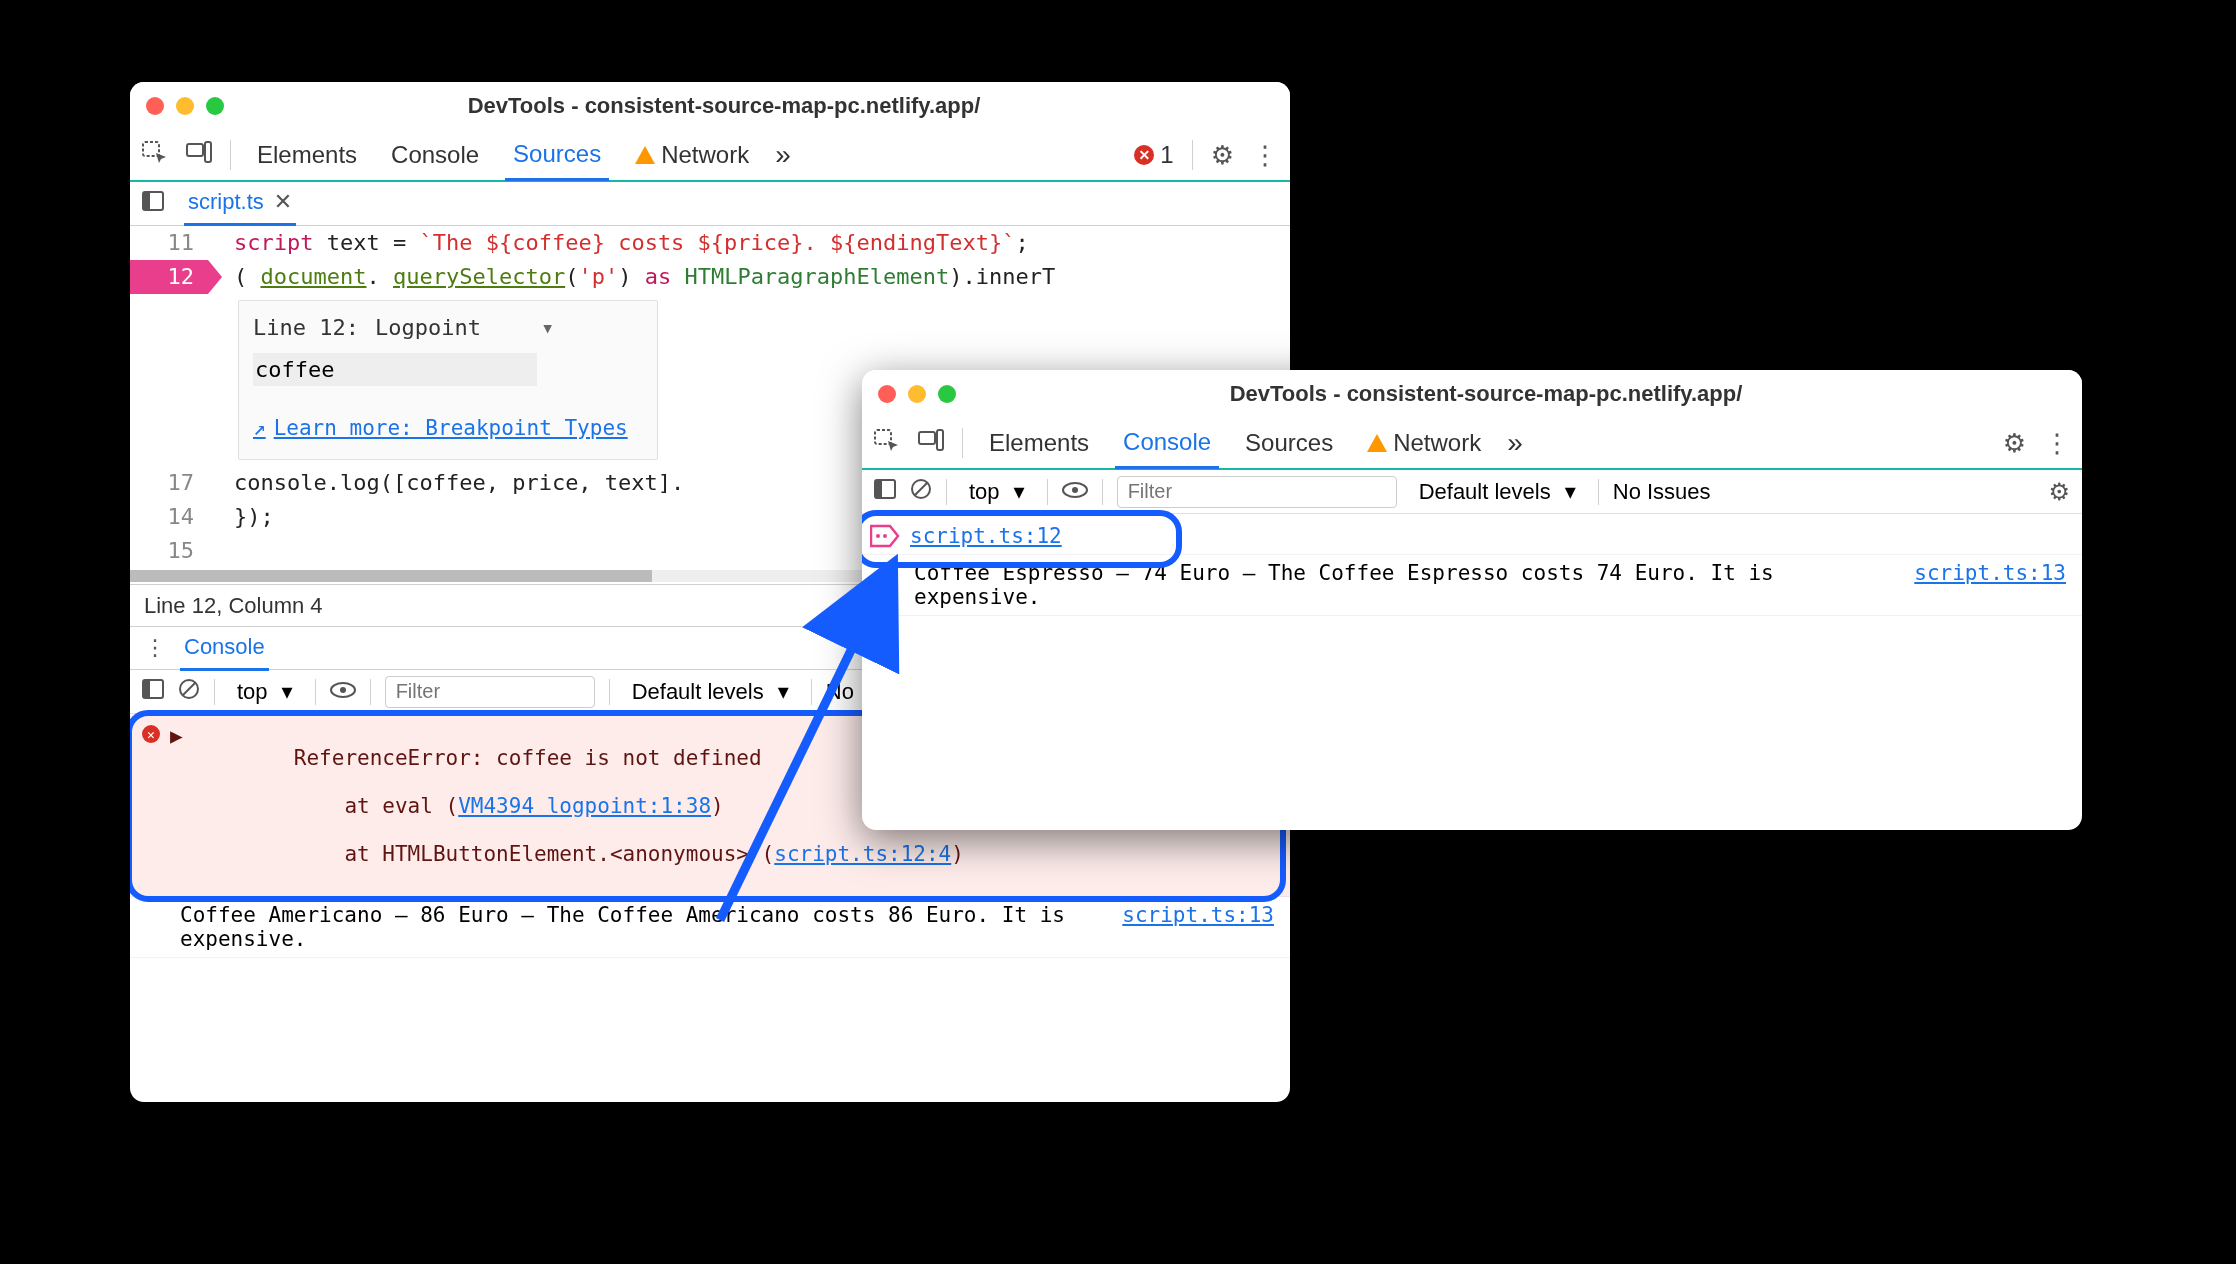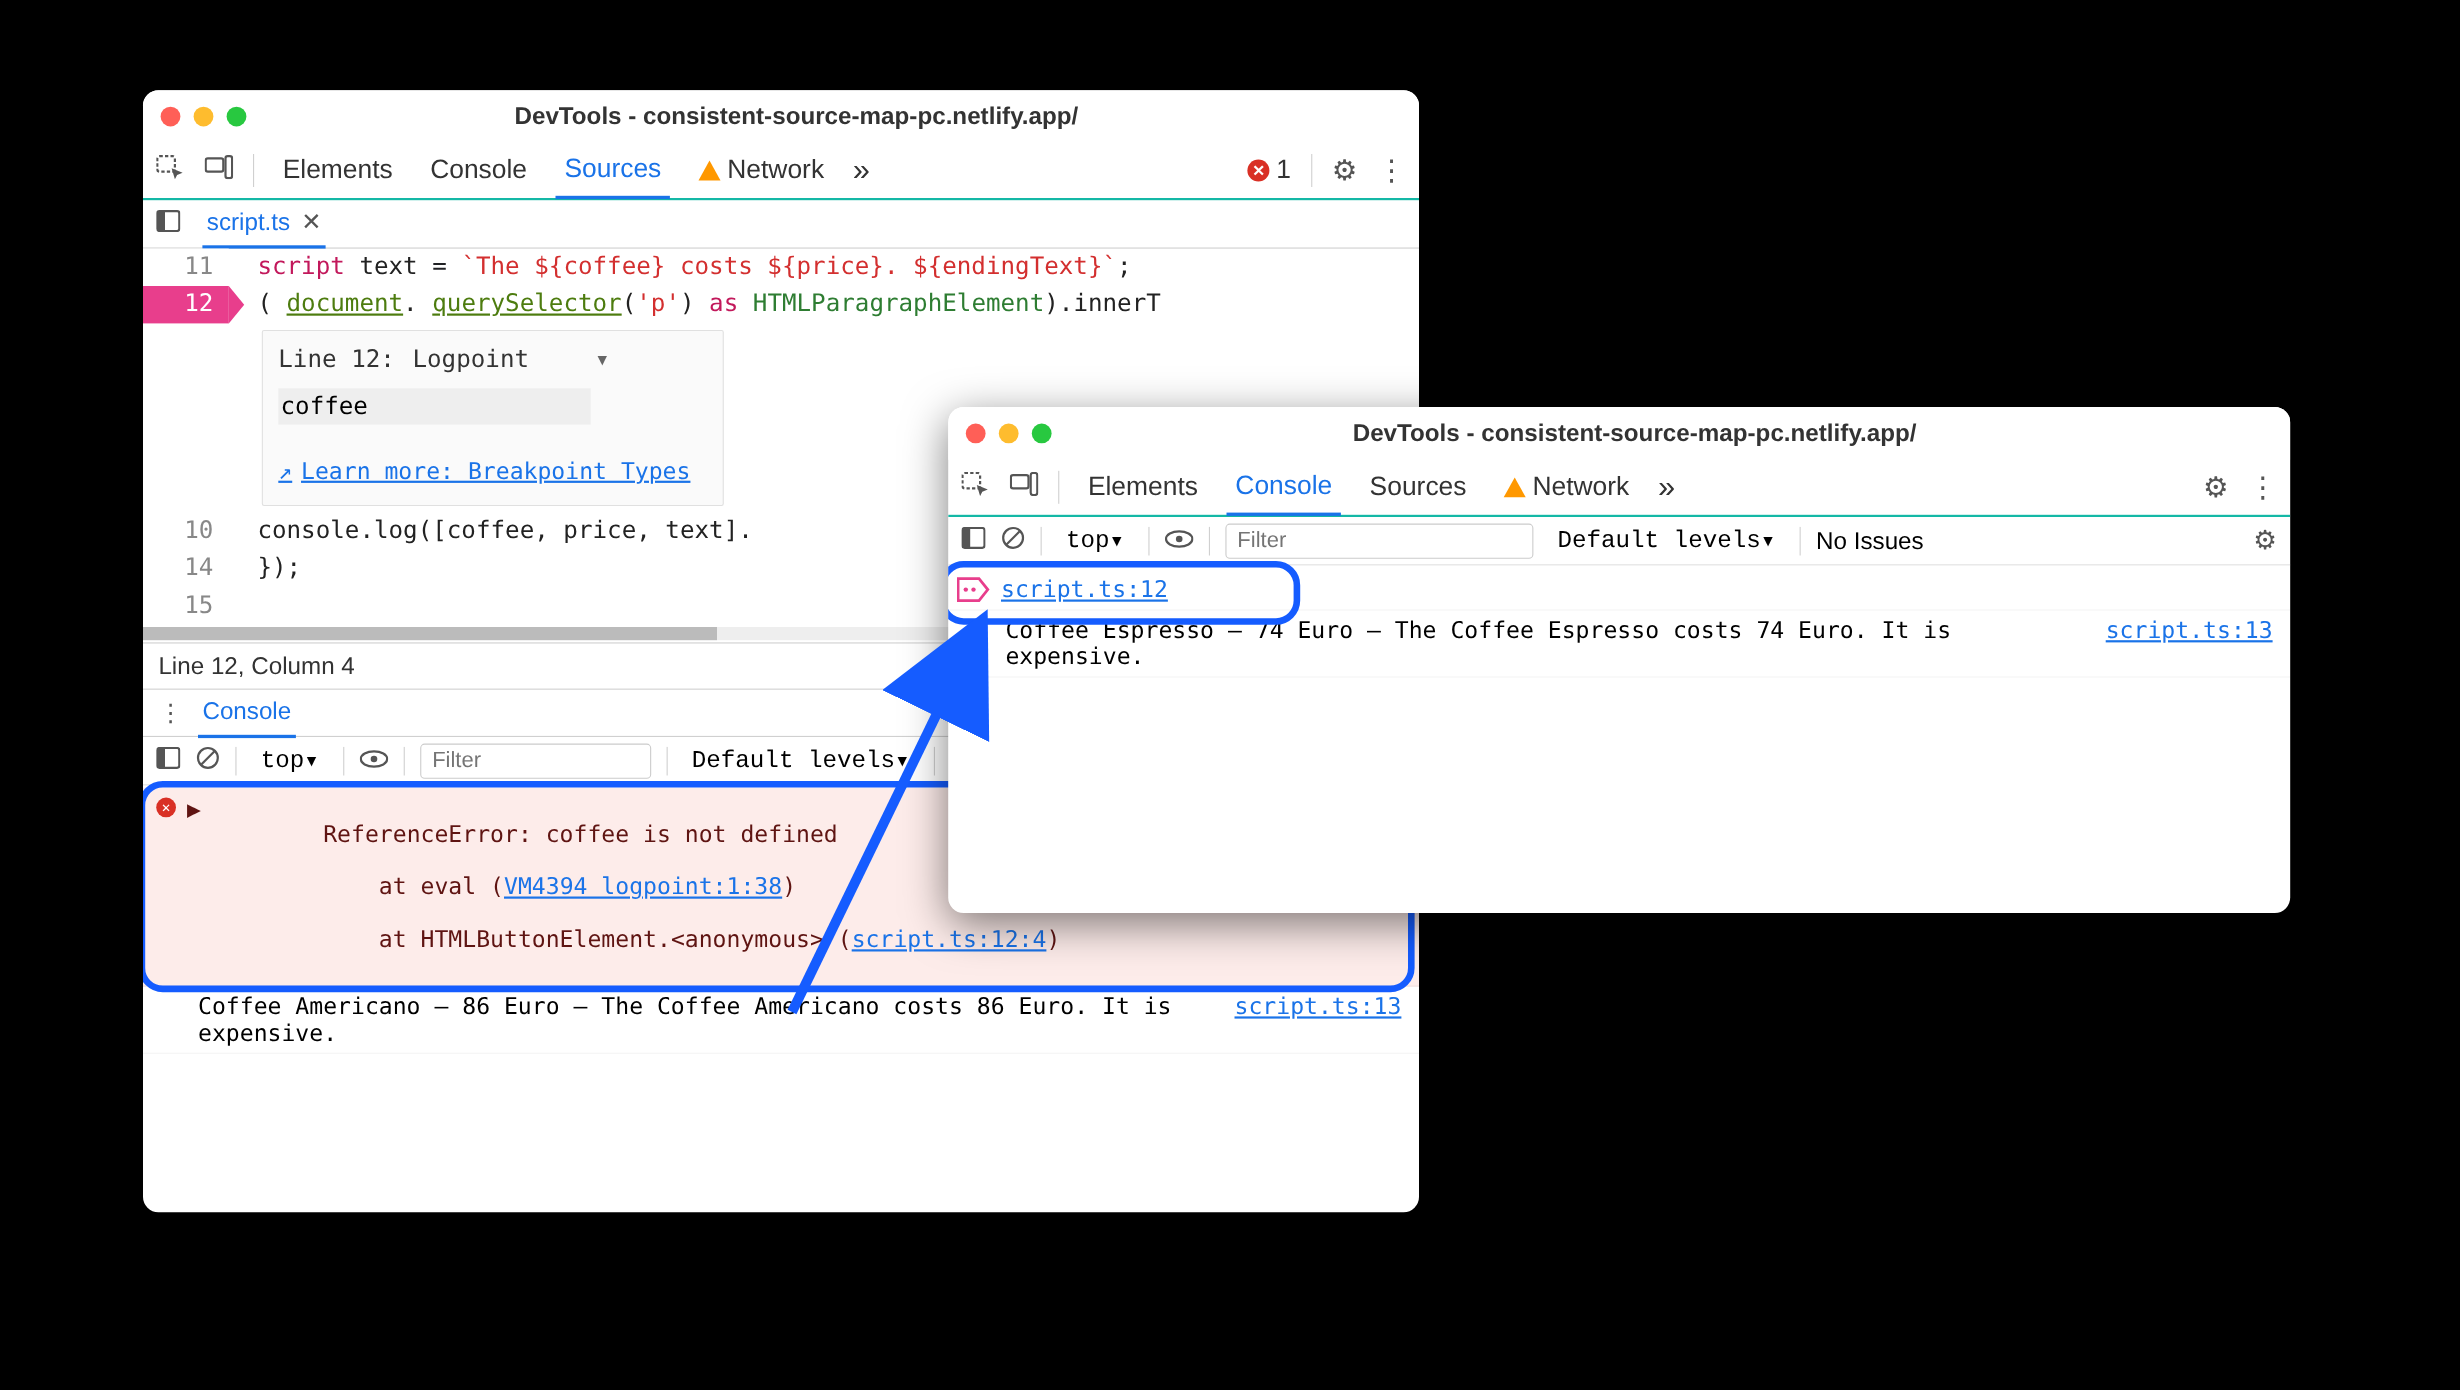--- a/index.html
+++ b/index.html
@@ -71,21 +71,21 @@
   .bp-head { display:flex; gap:16px; font-size:22px; color:#333; margin-bottom:8px; align-items:center;}
   .bp-head .caret{ color:#666;}
   .bp-input { border:none; outline:none; font-size:22px; padding:4px 2px; background:#eee; font-family:Menlo,monospace;}
   .bp-link { color:#1a73e8; text-decoration:underline; display:flex; gap:8px; align-items:center; margin-top:24px; font-size:21px; cursor:pointer;}
   .hscroll { height:12px; background:linear-gradient(to right,#bbb 0 45%,#eee 45% 100%); margin:2px 0;}
   .statusbar { height:42px; border-top:1px solid #d0d0d0; display:flex; align-items:center; justify-content:space-between; padding:0 14px; font-size:22px; color:#333;}
   .drawer-tab { height:44px; border-top:1px solid #d0d0d0;border-bottom:1px solid #d0d0d0; display:flex; align-items:center; padding:0 14px; gap:14px; font-size:22px;}
   .drawer-tab .console-tab { color:#1a73e8; border-bottom:3px solid #1a73e8; padding:8px 4px;}
   .console-toolbar { height:44px; display:flex; align-items:center; padding:0 12px; gap:14px; font-size:22px; border-bottom:1px solid #e0e0e0;}
   .console-toolbar input { font-size:20px; padding:4px 10px; border:1px solid #ccc; border-radius:4px; height:32px;}
-  .pill-btn { display:flex;align-items:center;gap:0; padding:2px 8px; border:1px solid #ccc; border-radius:4px; cursor:pointer;font-family:Liberation Mono, monospace;}
+  .pill-btn { display:flex;align-items:center;gap:14px; padding:2px 8px; border:1px solid #ccc; border-radius:4px; cursor:pointer;}
   .console-body { font-family:Menlo,Consolas,monospace; font-size:21px; padding:2px 0;}
   .console-row { display:flex; padding:6px 16px 6px 12px; align-items:flex-start; gap:10px; border-bottom:1px solid rgba(0,0,0,0.05);}
   .console-row.error { background:#fdecea; color:#5f1412;}
   .err-ico { width:18px;height:18px;border-radius:50%;background:#d93025;color:#fff;display:flex;align-items:center;justify-content:center;font-size:13px;font-weight:bold; flex-shrink:0; margin-top:3px;}
   .disclosure { color:#5f1412; margin-top:2px; flex-shrink:0;}
   .row-text { flex:1; white-space:pre-wrap;}
   .row-link { color:#1a73e8; text-decoration:underline; cursor:pointer; white-space:nowrap;}
   .logpoint-badge { display:inline-block; }
   .logpoint-badge svg { display:block; }
   .prompt-row { padding:6px 14px; color:#1a73e8;}
@@ -169,21 +169,21 @@
           <span class="caret">▾</span>
         </span>
       </div>
       <input class="bp-input" value="coffee" style="">
       <div class="bp-link">
         <span>↗</span>
         <span>Learn more: Breakpoint Types</span>
       </div>
     </div>
     <div class="code-row">
-      <div class="gutter">10</div>
+      <div class="gutter">17</div>
       <div class="code">console.log([coffee, price, text].</div>
     </div>
     <div class="code-row">
       <div class="gutter">14</div>
       <div class="code">});</div>
     </div>
     <div class="code-row">
       <div class="gutter">15</div>
       <div class="code"></div>
     </div>

